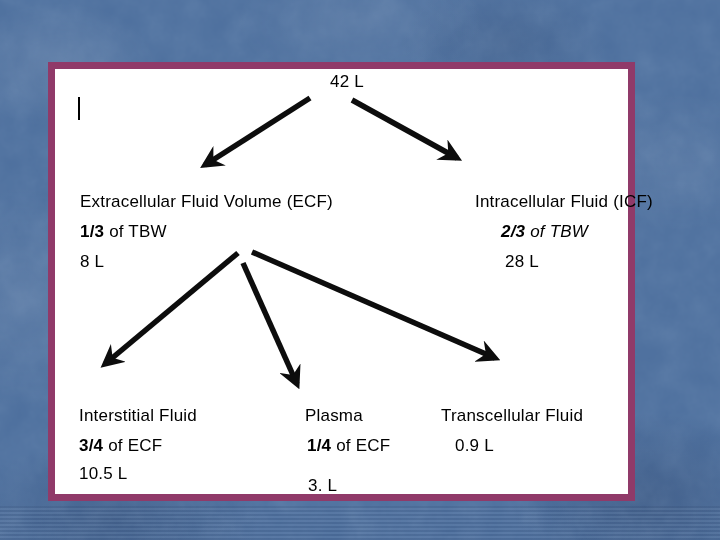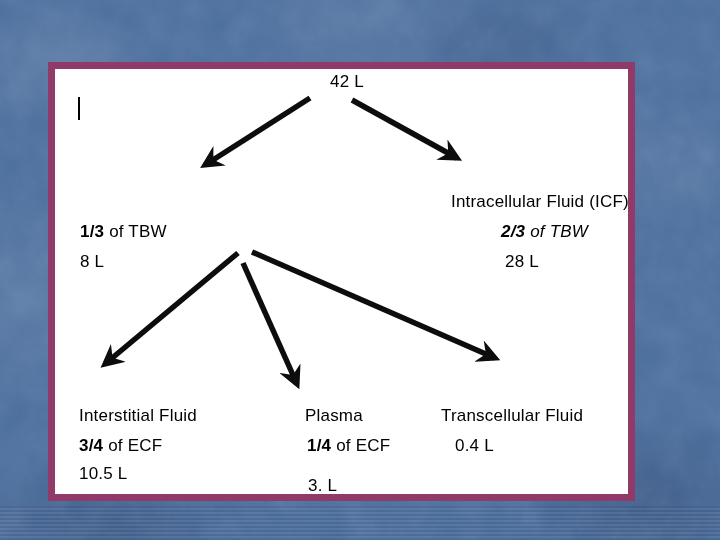--- a/index.html
+++ b/index.html
@@ -122,33 +122,34 @@
         </defs>
         <line x1="255" y1="29" x2="150" y2="96" stroke="#0d0d0d" stroke-width="5.5" marker-end="url(#ah)"></line>
         <line x1="297" y1="31" x2="402" y2="89" stroke="#0d0d0d" stroke-width="5.5" marker-end="url(#ah)"></line>
         <line x1="183" y1="184" x2="50" y2="295" stroke="#0d0d0d" stroke-width="5.5" marker-end="url(#ah)"></line>
         <line x1="188" y1="194" x2="242" y2="315" stroke="#0d0d0d" stroke-width="5.5" marker-end="url(#ah)"></line>
         <line x1="197" y1="183" x2="440" y2="289" stroke="#0d0d0d" stroke-width="5.5" marker-end="url(#ah)"></line>
       </svg>
 
       <div class="txt" style="left:275px; top:4px;">42 L</div>
 
+      <div class="txt" style="left:25px; top:124px;">Extracellular Fluid Volume (ECF)</div>
       <div class="txt" style="left:25px; top:154px;"><span class="frac">1/3</span><span> of TBW</span></div>
       <div class="txt" style="left:25px; top:184px;">8 L</div>
 
-      <div class="txt" style="left:396px; top:124px;">Intracellular Fluid (ICF)</div>
+      <div class="txt" style="left:420px; top:124px;">Intracellular Fluid (ICF)</div>
       <div class="txt" style="left:446px; top:154px;font-style:italic;"><span class="frac">2/3</span><span> of TBW</span></div>
       <div class="txt" style="left:450px; top:184px;">28 L</div>
 
       <div class="txt" style="left:24px; top:338px;text-align:center;">Interstitial Fluid</div>
       <div class="txt" style="left:24px; top:368px;"><span class="frac">3/4</span><span> of ECF</span></div>
       <div class="txt" style="left:24px; top:396px;">10.5 L</div>
 
       <div class="txt" style="left:250px; top:338px;">Plasma</div>
       <div class="txt" style="left:252px; top:368px;"><span class="frac">1/4</span><span> of ECF</span></div>
       <div class="txt" style="left:253px; top:408px;">3. L</div>
 
       <div class="txt" style="left:386px; top:338px;">Transcellular Fluid</div>
-      <div class="txt" style="left:400px; top:368px;">0.4 L</div>
+      <div class="txt" style="left:400px; top:368px;">0.9 L</div>
 
     </div>
   </div>
 </div>
 
 </body></html>

